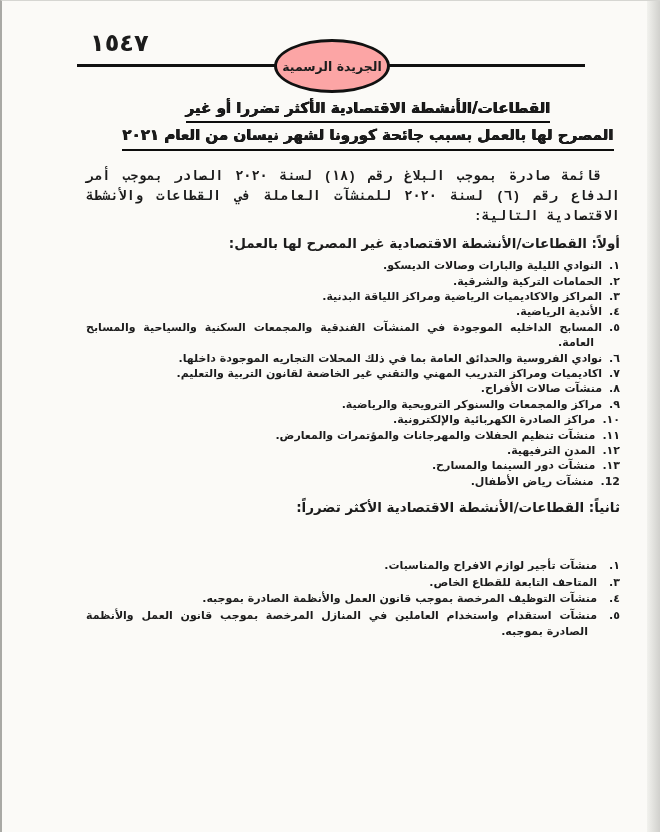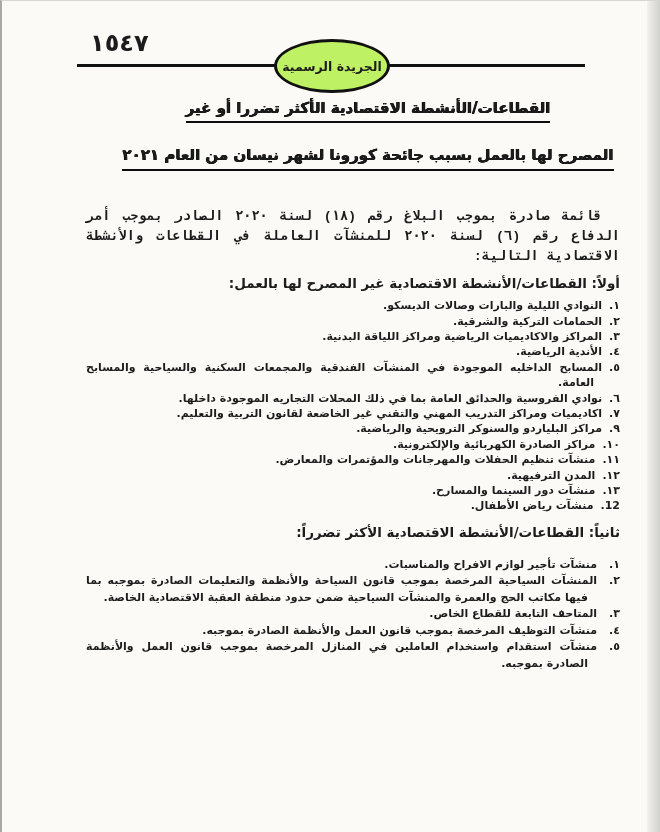--- a/index.html
+++ b/index.html
@@ -27,41 +27,41 @@
     font-size:24px; font-weight:700; letter-spacing:6px;
     direction:ltr;
   }
   .rule {
     position:absolute; top:63px; left:75px; width:508px; height:3px;
     background:#111;
   }
   .stamp {
     position:absolute; top:38px; left:272px;
     width:116px; height:54px;
-    background:#bef264;
+    background:#fca5a5;
     border:3.5px solid #111;
     border-radius:50%;
     display:flex; align-items:center; justify-content:center;
     box-sizing:border-box;
     z-index:2;
   }
   .stamp span { font-size:12.5px; font-weight:700; }
   
   .content {
     position:absolute; top:95px; right:40px; left:84px;
   }
   .title { text-align:center; padding-left:30px; line-height:1.55; }
   .title-line {
     display:inline-block;
     font-size:15px; font-weight:900;
     letter-spacing:.2px;
     text-shadow:.35px 0 0 #000, -.35px 0 0 #000;
     border-bottom:2.5px solid #0d0d0d;
     padding-bottom:1px;
-    margin-bottom:20px;
+    margin-bottom:0;
   }
   .intro {
     margin:16px 0 0 0;
     font-size:13.5px; font-weight:700;
     line-height:1.5;
     text-align:justify;
     text-indent:18px;
     font-family:Liberation Mono, monospace;
   }
   .sec-heading {
@@ -72,21 +72,21 @@
   ul.list {
     margin:7px 0 0 0; padding:0; list-style:none;
     font-size:11px; font-weight:700;
   }
   ul.list li {
     padding-right:26px; text-indent:-26px;  
     line-height:1.4;
     text-align:justify;
   }
   ul.list .num { margin-left:7px; }
-  ul.list2 { margin-top:17px; }
+  ul.list2 { margin-top:43px; }
   ul.list2 li { padding-right:32px; text-indent:-32px; line-height:1.5; }
   ul.list2 .num { margin-left:12px; }
 </style>
 </head>
 <body>
 
 <div class="page">
 
   <div class="page-number">١٥٤٧</div>
 
@@ -116,42 +116,42 @@
         <li class="item"><span class="num">٣.</span><span class="txt">المراكز والاكاديميات الرياضية ومراكز اللياقة البدنية.</span></li>
 
         <li class="item"><span class="num">٤.</span><span class="txt">الأندية الرياضية.</span></li>
 
         <li class="item"><span class="num">٥.</span><span class="txt">المسابح الداخليه الموجودة في المنشآت الفندقية والمجمعات السكنية والسياحية والمسابح العامة.</span></li>
 
         <li class="item"><span class="num">٦.</span><span class="txt">نوادي الفروسية والحدائق العامة بما في ذلك المحلات التجاريه الموجودة داخلها.</span></li>
 
         <li class="item"><span class="num">٧.</span><span class="txt">اكاديميات ومراكز التدريب المهني والتقني غير الخاضعة لقانون التربية والتعليم.</span></li>
 
+        <li class="item"><span class="num">٨.</span><span class="txt">منشآت صالات الأفراح.</span></li>
 
-        <li class="item"><span class="num">٩.</span><span class="txt">مراكز البلياردو والسنوكر الترويحية والرياضية.</span></li>
+        <li class="item"><span class="num">٩.</span><span class="txt">مراكز والمجمعات والسنوكر الترويحية والرياضية.</span></li>
 
         <li class="item"><span class="num">١٠.</span><span class="txt">مراكز الصادرة الكهربائية والإلكترونية.</span></li>
 
         <li class="item"><span class="num">١١.</span><span class="txt">منشآت تنظيم الحفلات والمهرجانات والمؤتمرات والمعارض.</span></li>
 
         <li class="item"><span class="num">١٢.</span><span class="txt">المدن الترفيهية.</span></li>
 
         <li class="item"><span class="num">١٣.</span><span class="txt">منشآت دور السينما والمسارح.</span></li>
 
 
         <li class="item"><span class="num">12.</span><span class="txt">منشآت رياض الأطفال.</span></li>
       </ul>
 
     <div class="sec-heading h2">ثانياً: القطاعات/الأنشطة الاقتصادية الأكثر تضرراً:</div>
 
     <ul class="list list2">
 
         <li class="item"><span class="num">١.</span><span class="txt">منشآت تأجير لوازم الافراح والمناسبات.</span></li>
 
-        <li class="item"><span class="num">٢.</span><span class="txt">المنشآت السياحية المرخصة بموجب قانون السياحة والأنظمة والتعليمات الصادرة بموجبه بما فيها مكاتب الحج والعمرة والمنشآت السياحية ضمن حدود منطقة العقبة الاقتصادية الخاصة.</span></li>
 
         <li class="item"><span class="num">٣.</span><span class="txt">المتاحف التابعة للقطاع الخاص.</span></li>
 
         <li class="item"><span class="num">٤.</span><span class="txt">منشآت التوظيف المرخصة بموجب قانون العمل والأنظمة الصادرة بموجبه.</span></li>
 
         <li class="item"><span class="num">٥.</span><span class="txt">منشآت استقدام واستخدام العاملين في المنازل المرخصة بموجب قانون العمل والأنظمة الصادرة بموجبه.</span></li>
       </ul>
 
   </div>
 

